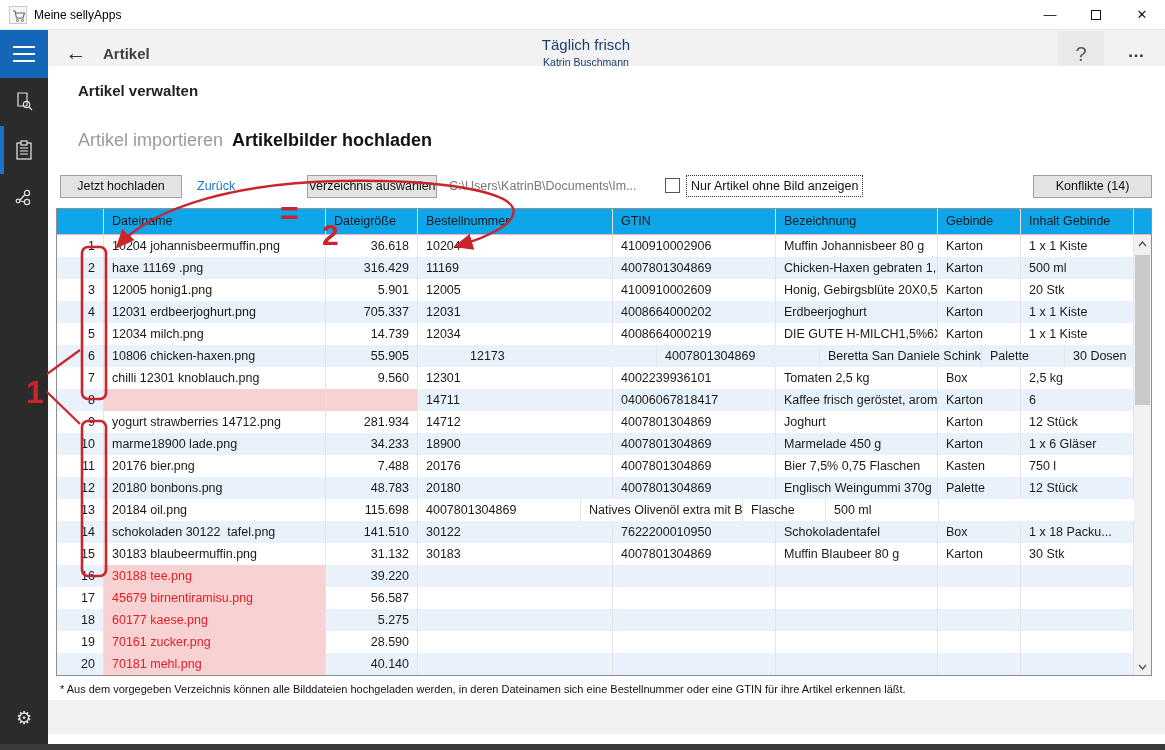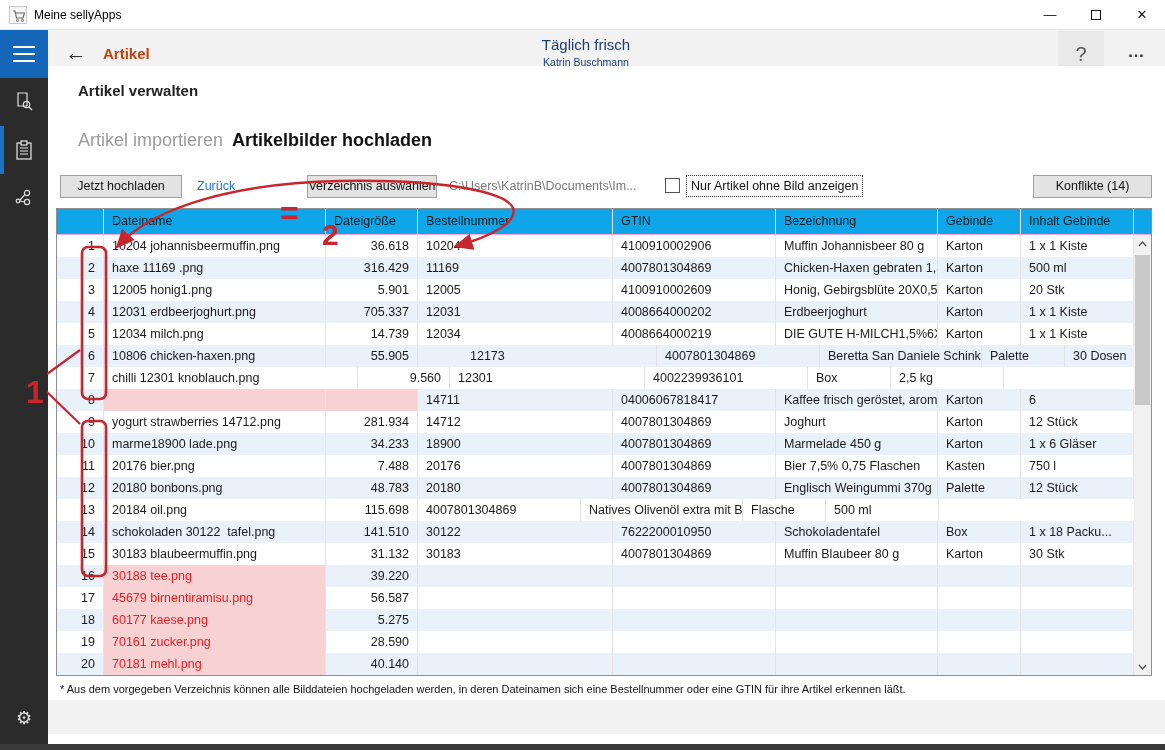--- a/index.html
+++ b/index.html
@@ -16,21 +16,21 @@
   .wb-min { right:92px; }
   .wb-max { right:46px; }
   .wb-close { right:0; }
   .maxbox { display:inline-block; width:10px; height:10px; border:1px solid #111; vertical-align:middle; margin-top:-2px; }
 
   
   .appheader { position:absolute; left:0; top:30px; width:1165px; height:48px; background:#f2f2f2; }
   .hamburger { position:absolute; left:0; top:30px; width:48px; height:48px; background:#1467b8; }
   .hamburger .bar { position:absolute; left:13px; width:22px; height:2px; background:#fff; }
   .back { position:absolute; left:60px; top:30px; width:32px; height:48px; font-size:21px; color:#333; text-align:center; line-height:46px; }
-  .pagetitle { position:absolute; left:103px; top:30px; height:48px; line-height:48px; font-size:15px; font-weight:bold; color:#c2410c; }
+  .pagetitle { position:absolute; left:103px; top:30px; height:48px; line-height:48px; font-size:15px; font-weight:bold; color:#404040; }
   .company { position:absolute; left:466px; top:36px; width:240px; text-align:center; color:#1b3e6d; }
   .company .cname { font-size:15px; }
   .company .cuser { font-size:10.5px; margin-top:3px; }
   .helpbtn { position:absolute; left:1058px; top:31px; width:46px; height:46px; background:#e9e9e9; text-align:center; line-height:46px; font-size:20px; color:#555; }
   .morebtn { position:absolute; left:1112px; top:31px; width:48px; height:46px; text-align:center; line-height:42px; font-size:17px; font-weight:bold; color:#333; }
 
   
   .sidebar { position:absolute; left:0; top:78px; width:48px; height:672px; background:#2b2b2b; }
   .navitem { position:absolute; left:0; width:48px; height:48px; display:flex; align-items:center; justify-content:center; }
   .navitem svg { display:block; }
@@ -223,24 +223,25 @@
             <div class="td" style="width: 222px;">10806 chicken-haxen.png</div>
             <div class="td right" style="width: 92px;">55.905</div>
             <div class="td" style="width: 195px; margin-left: 44px;">12173</div>
             <div class="td" style="width: 163px;">4007801304869</div>
             <div class="td" style="width: 162px;">Beretta San Daniele Schinken...</div>
             <div class="td" style="width: 83px;">Palette</div>
             <div class="td" style="width: 113px;">30 Dosen</div>
           </div>
           <div class="tr">
             <div class="td right" style="width: 47px;">7</div>
-            <div class="td" style="width: 254px;">chilli 12301 knoblauch.png</div>
+            <div class="td" style="width: 222px;">chilli 12301 knoblauch.png</div>
             <div class="td right" style="width: 92px;">9.560</div>
             <div class="td" style="width: 195px;">12301</div>
             <div class="td" style="width: 163px;">4002239936101</div>
+            <div class="td" style="width: 162px;">Tomaten 2,5 kg</div>
             <div class="td" style="width: 83px;">Box</div>
             <div class="td" style="width: 113px;">2,5 kg</div>
           </div>
           <div class="tr stripe">
             <div class="td right" style="width: 47px;">8</div>
             <div class="td pink" style="width: 222px;"></div>
             <div class="td right pink" style="width: 92px;"></div>
             <div class="td" style="width: 195px;">14711</div>
             <div class="td" style="width: 163px;">04006067818417</div>
             <div class="td" style="width: 162px;">Kaffee frisch geröstet, aroma...</div>

